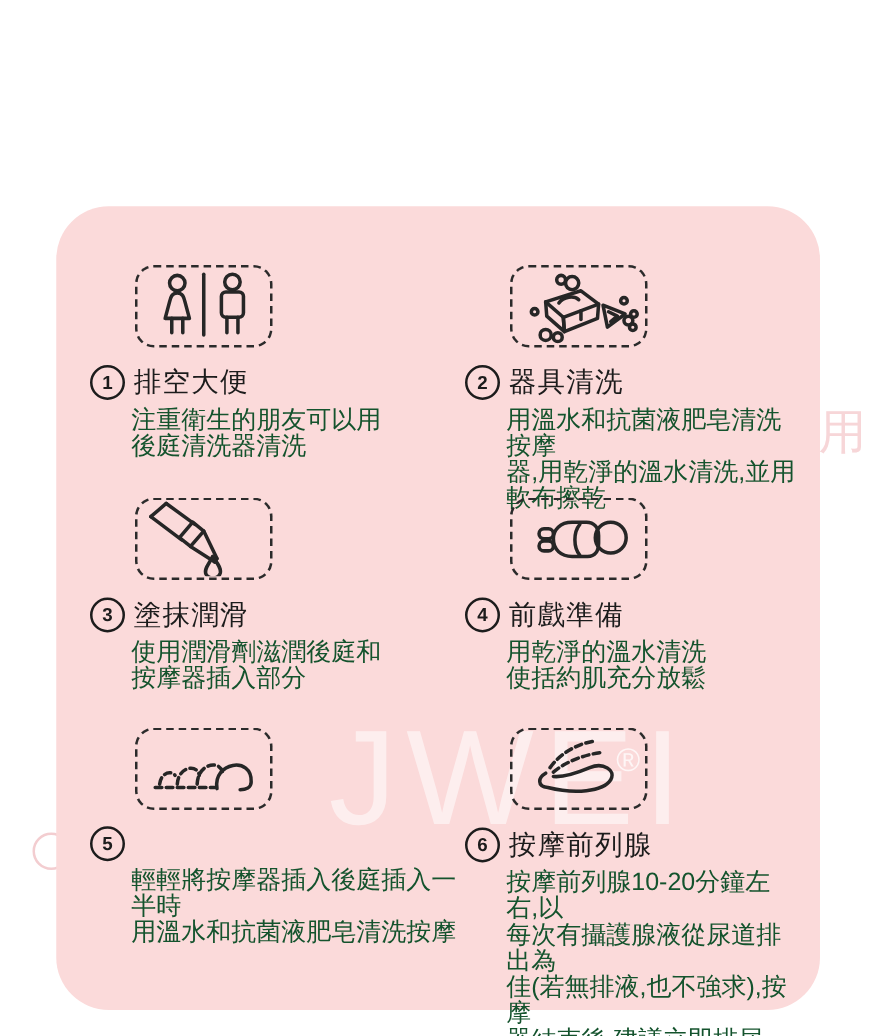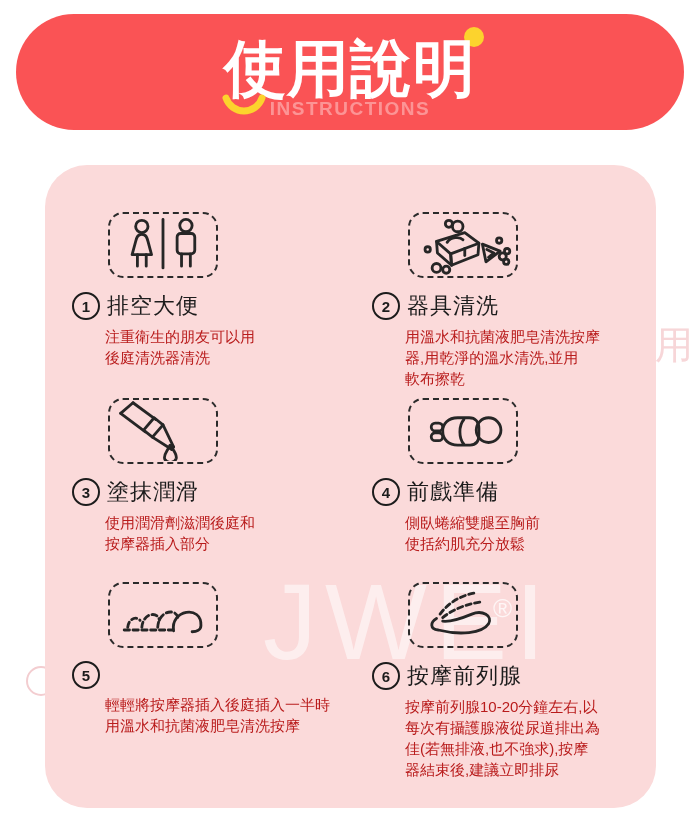--- a/index.html
+++ b/index.html
@@ -26,22 +26,22 @@
 
   .step{min-width:0;}
   .icon-box{width:106px;height:62px;border:2px dashed #2b2b2b;border-radius:15px;
          margin-left:36px;display:flex;align-items:center;justify-content:center;}
   .icon-box svg{display:block;}
   .step-head{display:flex;align-items:center;gap:7px;margin-top:13px;}
   .num{width:24px;height:24px;border:2px solid #1c1c1c;border-radius:50%;flex:0 0 auto;
          display:flex;align-items:center;justify-content:center;
          font-size:15px;font-weight:700;color:#1c1c1c;}
   .step-title{font-size:22px;font-weight:400;color:#1c1c1c;letter-spacing:1px;}
-  .step-body{margin-left:33px;margin-top:5px;font-size:15px;line-height:21px;
-         color:#b91c1c;white-space:pre-line;}
+  .step-body{margin-left:33px;margin-top:5px;font-size:20px;line-height:21px;
+         color:#14532d;white-space:pre-line;}
 
   
   .wm-brand{position:absolute;left:218px;top:394px;font-size:108px;font-weight:400;
          letter-spacing:8px;color:rgba(255,255,255,0.55);z-index:2;pointer-events:none;}
   .wm-reg{position:absolute;left:448px;top:428px;font-size:26px;
          color:rgba(255,255,255,0.75);z-index:2;pointer-events:none;}
   .wm-right{position:absolute;left:655px;top:320px;font-size:38px;color:#f7d6d8;
          z-index:0;pointer-events:none;}
   .wm-circle{position:absolute;left:26px;top:666px;width:26px;height:26px;border-radius:50%;
          border:2px solid #f3cdd0;z-index:0;pointer-events:none;}
@@ -50,28 +50,20 @@
   .dash{stroke-dasharray:6 4;}
 </style>
 </head>
 <body>
 
 <div class="page">
 
   <div class="wm-circle"></div>
   <div class="wm-right">用</div>
 
-  <div class="header">
-    <div class="yellow-dot"></div>
-    <div class="header-title">使用說明</div>
-    <div class="header-sub">INSTRUCTIONS</div>
-    <svg class="smile-arc" width="48" height="44" viewBox="0 0 48 44">
-      <path d="M6 10 A19 19 0 0 0 42 10" fill="none" stroke="#fcd32d" stroke-width="7" stroke-linecap="round"></path>
-    </svg>
-  </div>
 
   <div class="panel">
     <div class="wm-brand">JWEI</div>
     <div class="wm-reg">®</div>
 
     <div class="panel-grid">
 
       <div class="step">
         <div class="icon-box">
           <svg width="104" height="60" viewBox="0 0 112 68">
@@ -158,21 +150,21 @@
               <path d="M57 21 C51 28 51 42 57 49"></path>
               <rect x="20" y="25" width="13" height="9" rx="4.5"></rect>
               <rect x="20" y="36" width="13" height="9" rx="4.5"></rect>
             </g>
           </svg>
         </div>
         <div class="step-head">
           <span class="num">4</span>
           <span class="step-title">前戲準備</span>
         </div>
-        <div class="step-body">側臥蜷縮雙腿至胸前
+        <div class="step-body">用乾淨的溫水清洗
 使括約肌充分放鬆</div>
       </div>
 
       <div class="step">
         <div class="icon-box">
           <svg width="104" height="60" viewBox="0 0 112 68">
             <g class="stroke">
               <path class="dash" d="M12 51 H66"></path>
               <path class="dash" d="M16 48 C17 38 26 35 30 40"></path>
               <path class="dash" d="M32 48 C33 32 50 29 52 40"></path>

